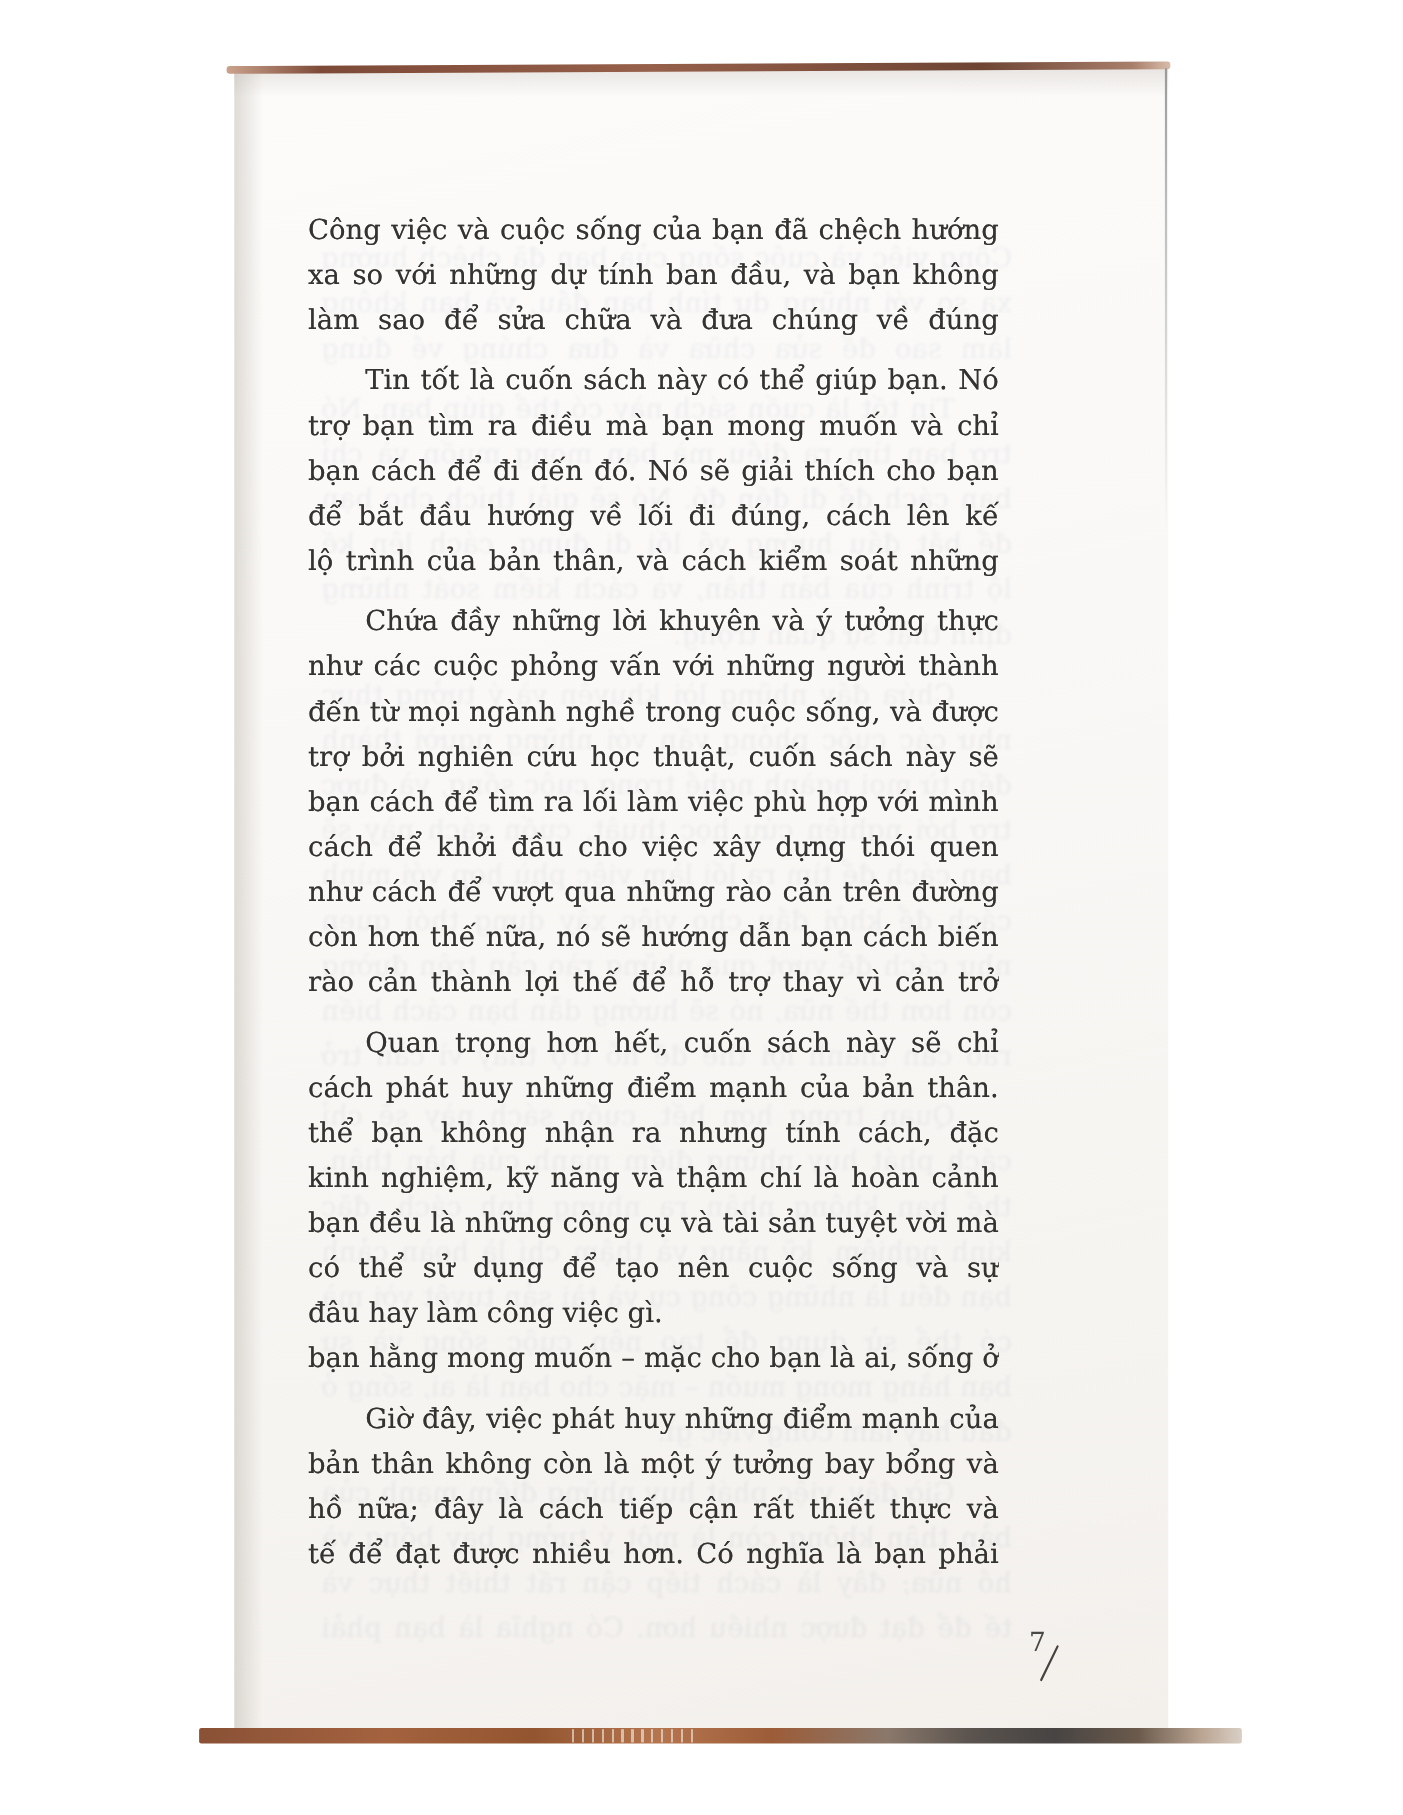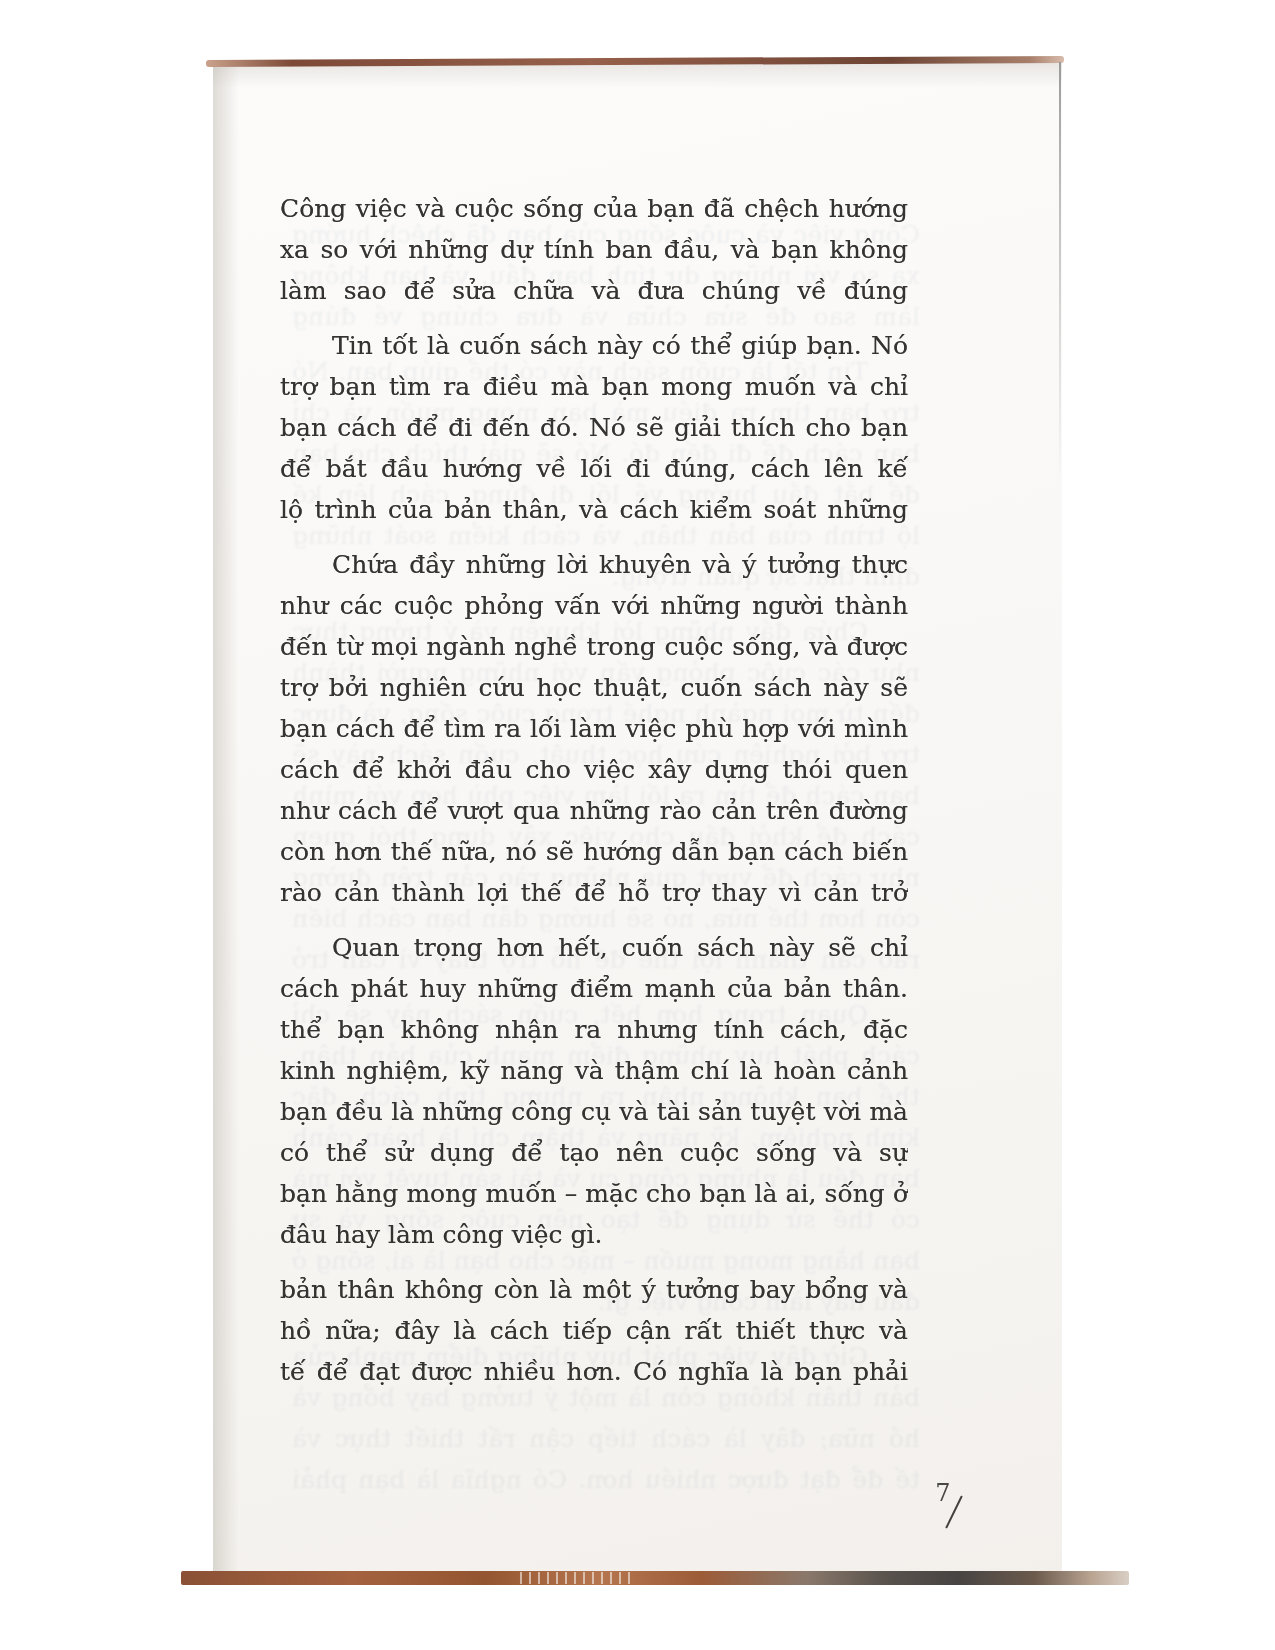--- a/index.html
+++ b/index.html
@@ -170,24 +170,25 @@
         <div class="line jl">còn hơn thế nữa, nó sẽ hướng dẫn bạn cách biến những</div>
         <div class="line">rào cản thành lợi thế để hỗ trợ thay vì cản trở bạn.</div>
       </div>
       <div class="para">
         <div class="line jl first">Quan trọng hơn hết, cuốn sách này sẽ chỉ cho bạn</div>
         <div class="line jl">cách phát huy những điểm mạnh của bản thân. Có</div>
         <div class="line jl">thể bạn không nhận ra nhưng tính cách, đặc điểm,</div>
         <div class="line jl">kinh nghiệm, kỹ năng và thậm chí là hoàn cảnh của</div>
         <div class="line jl">bạn đều là những công cụ và tài sản tuyệt vời mà bạn</div>
         <div class="line jl">có thể sử dụng để tạo nên cuộc sống và sự nghiệp mà</div>
+        <div class="line">đâu hay làm công việc gì.</div>
         <div class="line jl">bạn hằng mong muốn – mặc cho bạn là ai, sống ở</div>
-        <div class="line">đâu hay làm công việc gì.</div>
       </div>
       <div class="para">
+        <div class="line jl first">Giờ đây, việc phát huy những điểm mạnh của</div>
         <div class="line jl">bản thân không còn là một ý tưởng bay bổng và mơ</div>
         <div class="line jl">hồ nữa; đây là cách tiếp cận rất thiết thực và thực</div>
         <div class="line">tế để đạt được nhiều hơn. Có nghĩa là bạn phải tập</div>
       </div>
     </div>
 
   <div class="page-number">7</div>
 
 </div>
 

